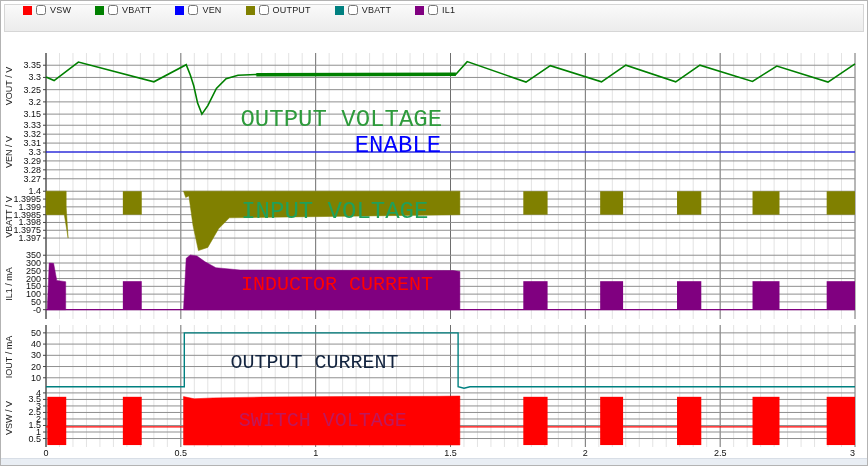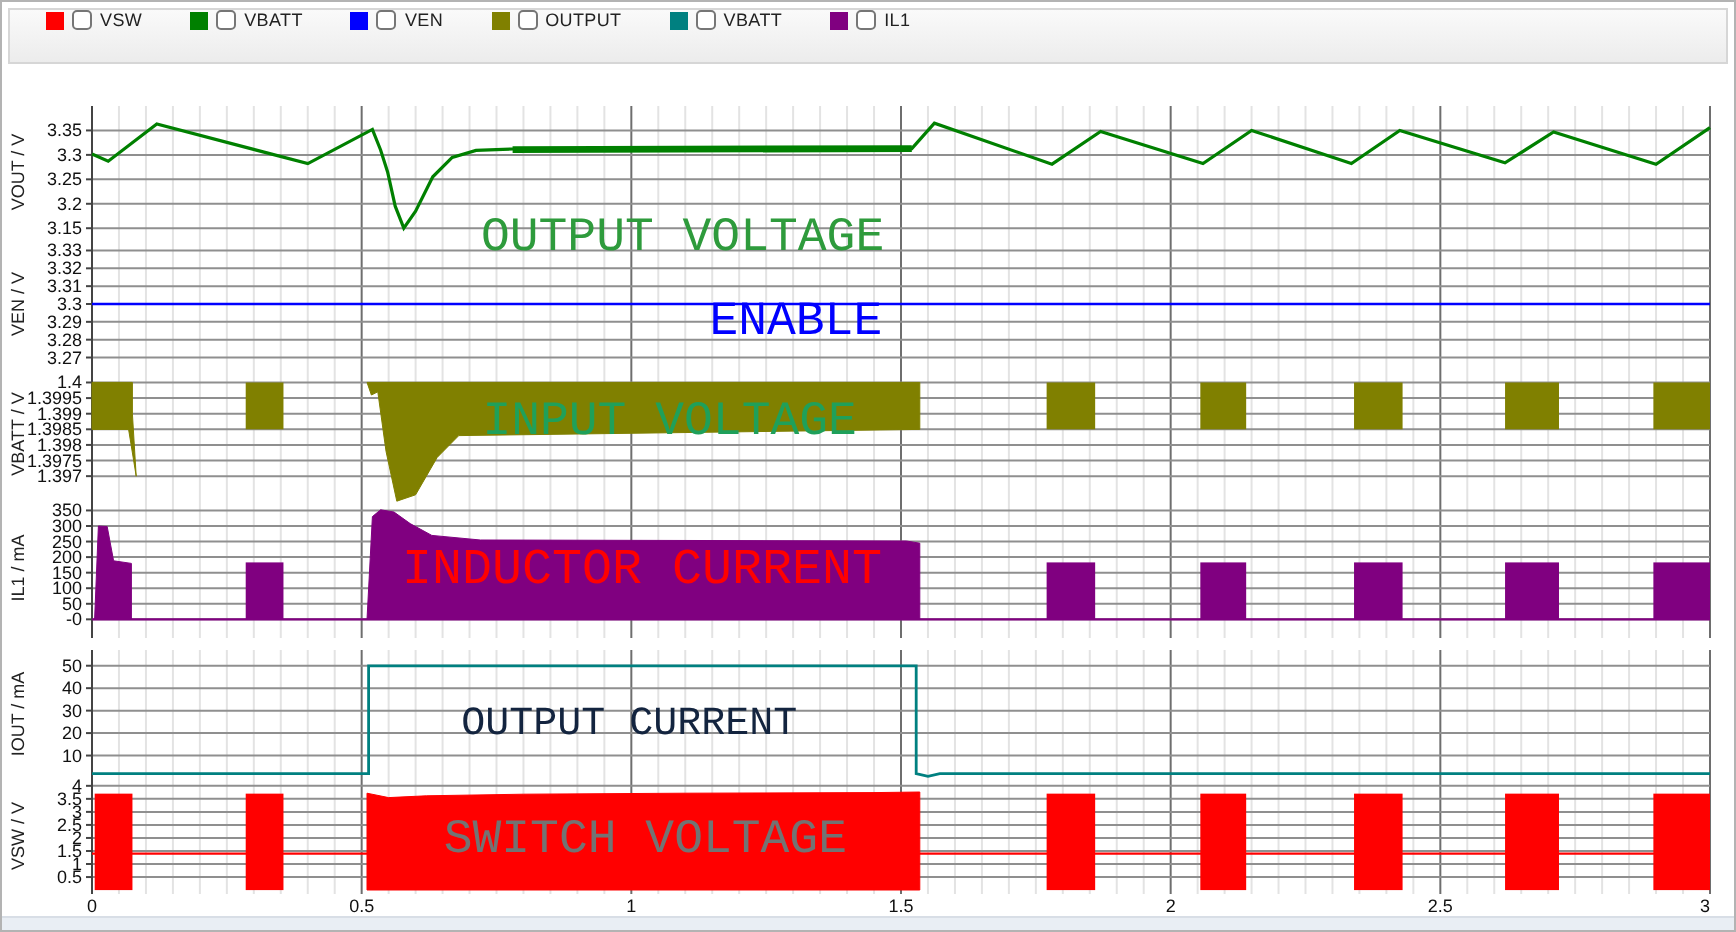--- a/index.html
+++ b/index.html
@@ -601,20 +601,20 @@
         <text x="179.83333333333331" y="9" text-anchor="middle" font-size="9" fill="#111">0.5</text>
         <text x="314.66666666666663" y="9" text-anchor="middle" font-size="9" fill="#111">1</text>
         <text x="449.5" y="9" text-anchor="middle" font-size="9" fill="#111">1.5</text>
         <text x="584.3333333333333" y="9" text-anchor="middle" font-size="9" fill="#111">2</text>
         <text x="719.1666666666667" y="9" text-anchor="middle" font-size="9" fill="#111">2.5</text>
         <text x="854" y="9" text-anchor="end" font-size="9" fill="#111">3</text>
       </svg>
     </div>
   <div id="overlays">
       <span style="left: 340.285px; top: 119.32px; color: rgb(46, 155, 60); font-size: 24px;">OUTPUT VOLTAGE</span>
-      <span style="left: 396.915px; top: 161px; color: rgb(0, 0, 255); font-size: 24px;">ENABLE</span>
+      <span style="left: 396.915px; top: 145px; color: rgb(0, 0, 255); font-size: 24px;">ENABLE</span>
       <span style="left: 333.813px; top: 210.88px; color: rgb(31, 160, 90); font-size: 24px;">INPUT VOLTAGE</span>
-      <span style="left: 320px; top: 284.4px; color: rgb(255, 0, 0); font-size: 25px;">INDUCTOR CURRENT</span>
+      <span style="left: 336px; top: 284.4px; color: rgb(255, 0, 0); font-size: 20px;">INDUCTOR CURRENT</span>
       <span style="left: 313.588px; top: 361.76px; color: rgb(19, 36, 63); font-size: 20px;">OUTPUT CURRENT</span>
-      <span style="left: 321.678px; top: 419.9px; color: #737373; font-size: 24px;">SWITCH VOLTAGE</span>
+      <span style="left: 321.678px; top: 419.9px; color: #be185d; font-size: 20px;">SWITCH VOLTAGE</span>
     </div>
   <div id="footer"></div>
 </div>
 
 </body></html>

